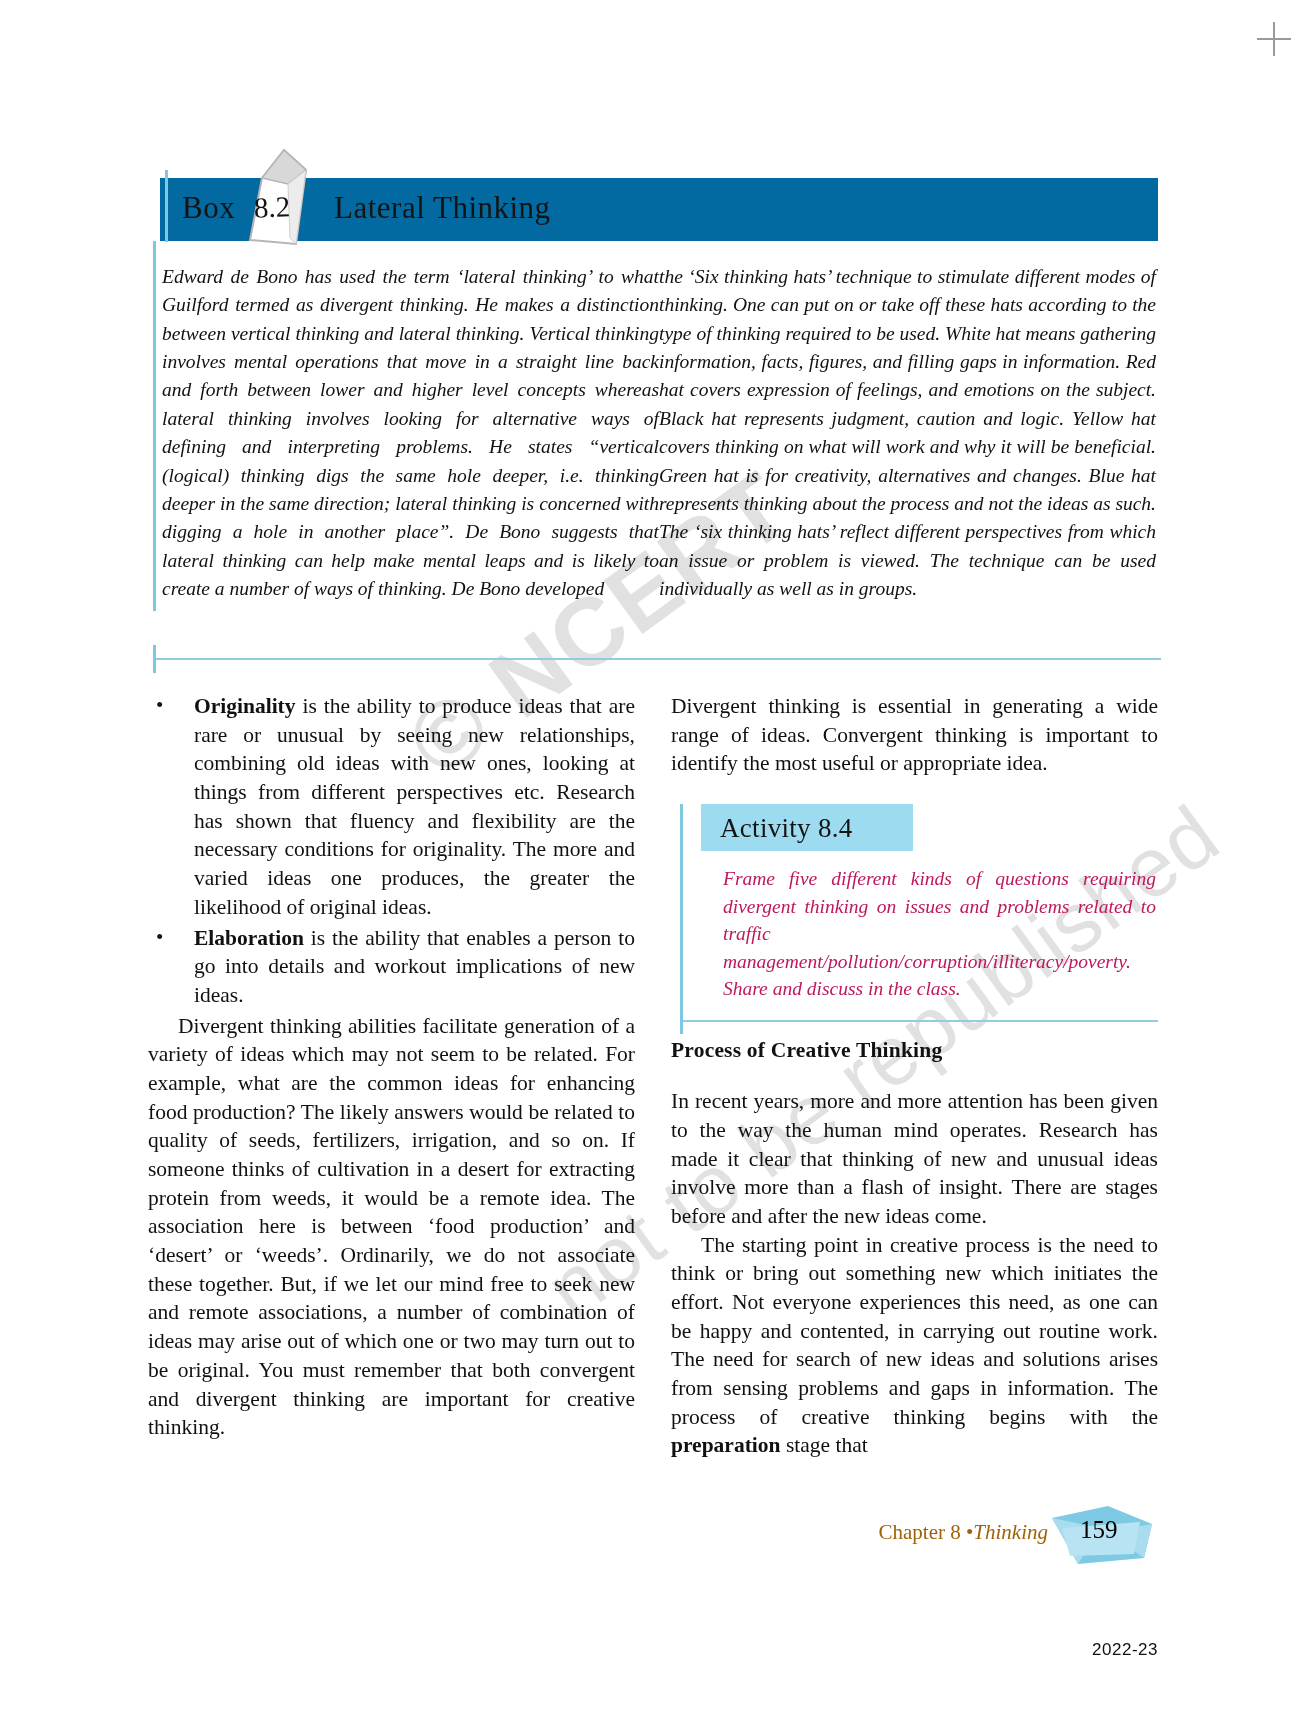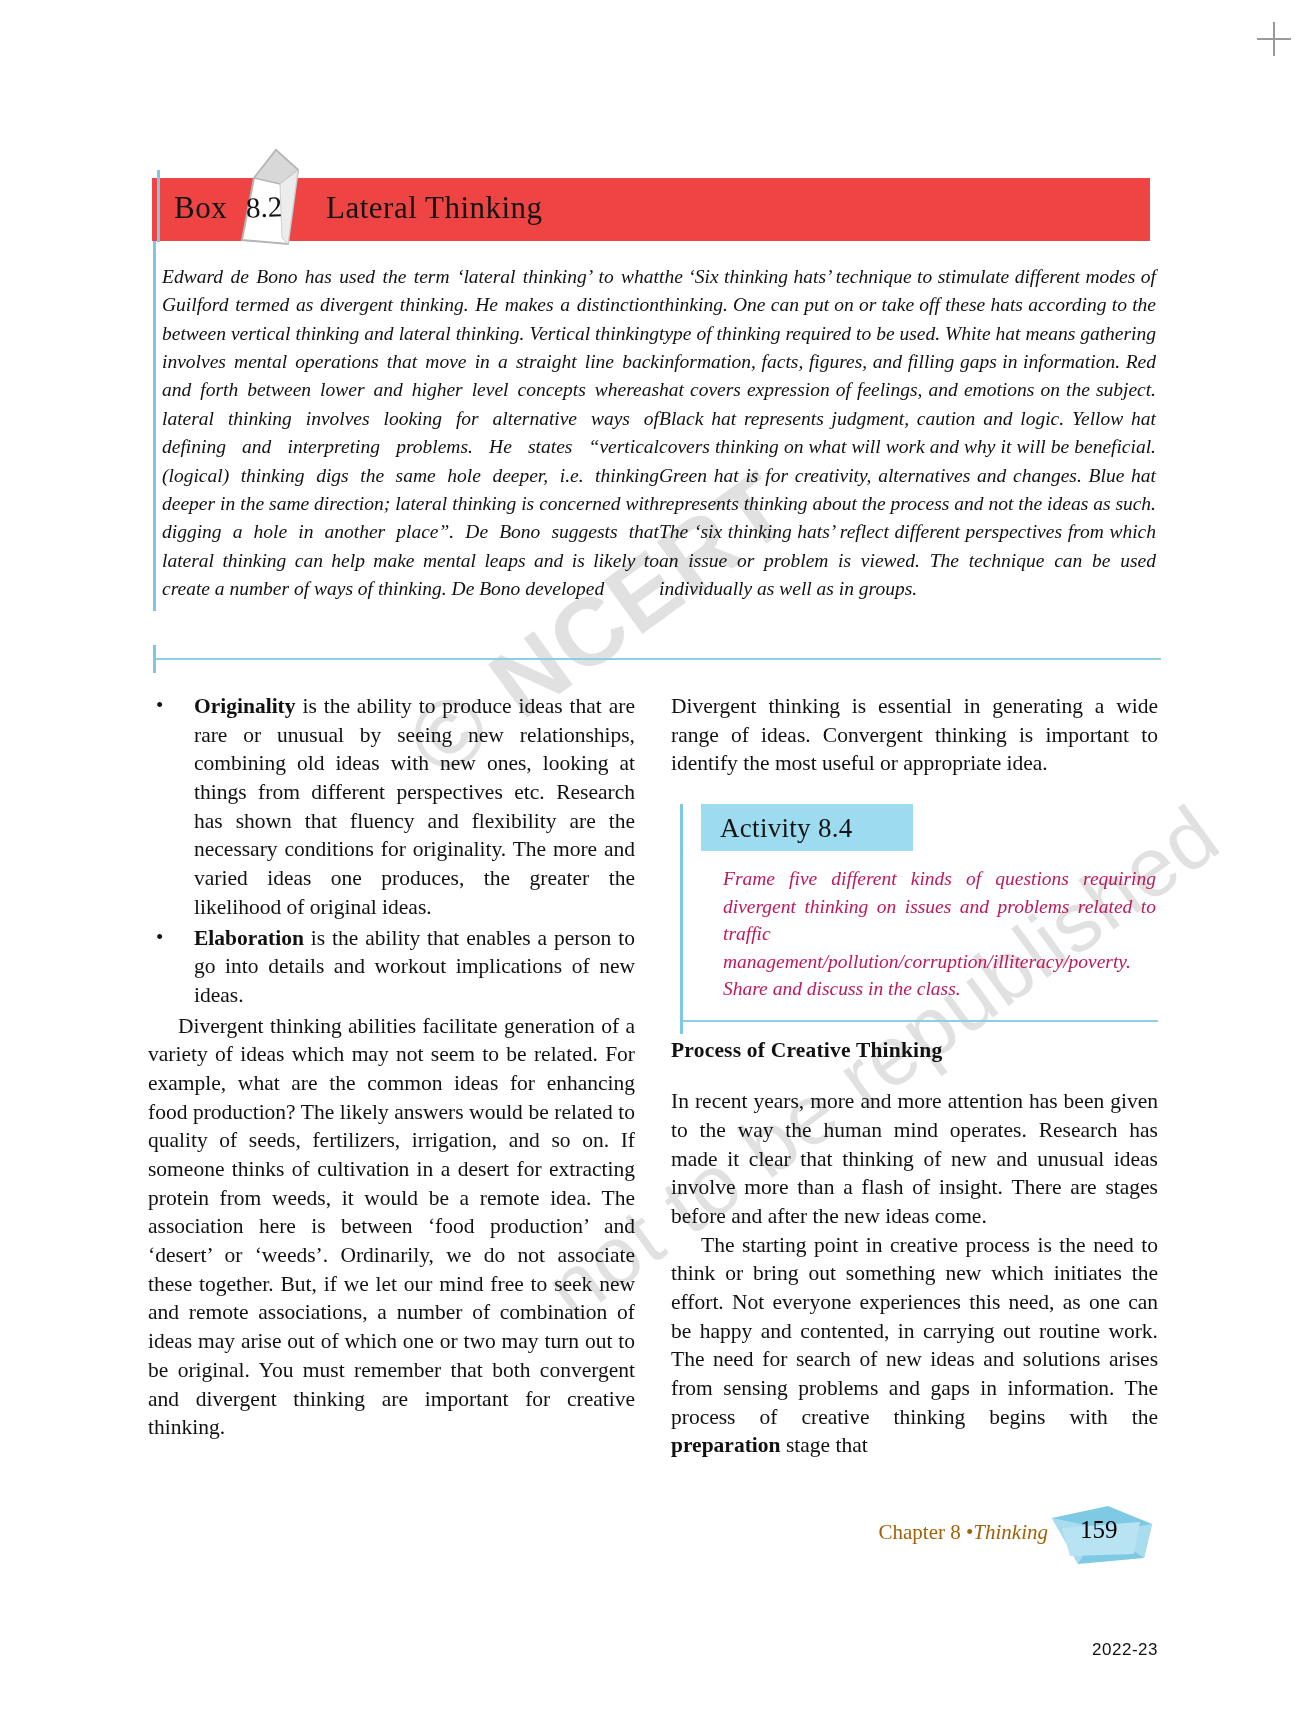--- a/index.html
+++ b/index.html
@@ -81,22 +81,22 @@
   .box-wrap {
     position: absolute;
     left: 0px;
     top: 178px;
     width: 1010px;
     z-index: 10;
   }
   .box-banner {
     position: relative;
     height: 63px;
-    background: #ef4444;
-    margin-left: 4px;
+    background: #0369a1;
+    margin-left: 12px;
     width: 998px;
   }
   .box-left-rule {
     position: absolute;
     left: 5px;
     top: -8px;
     width: 3px;
     height: 72px;
     background: #7ec8e0;
   }

